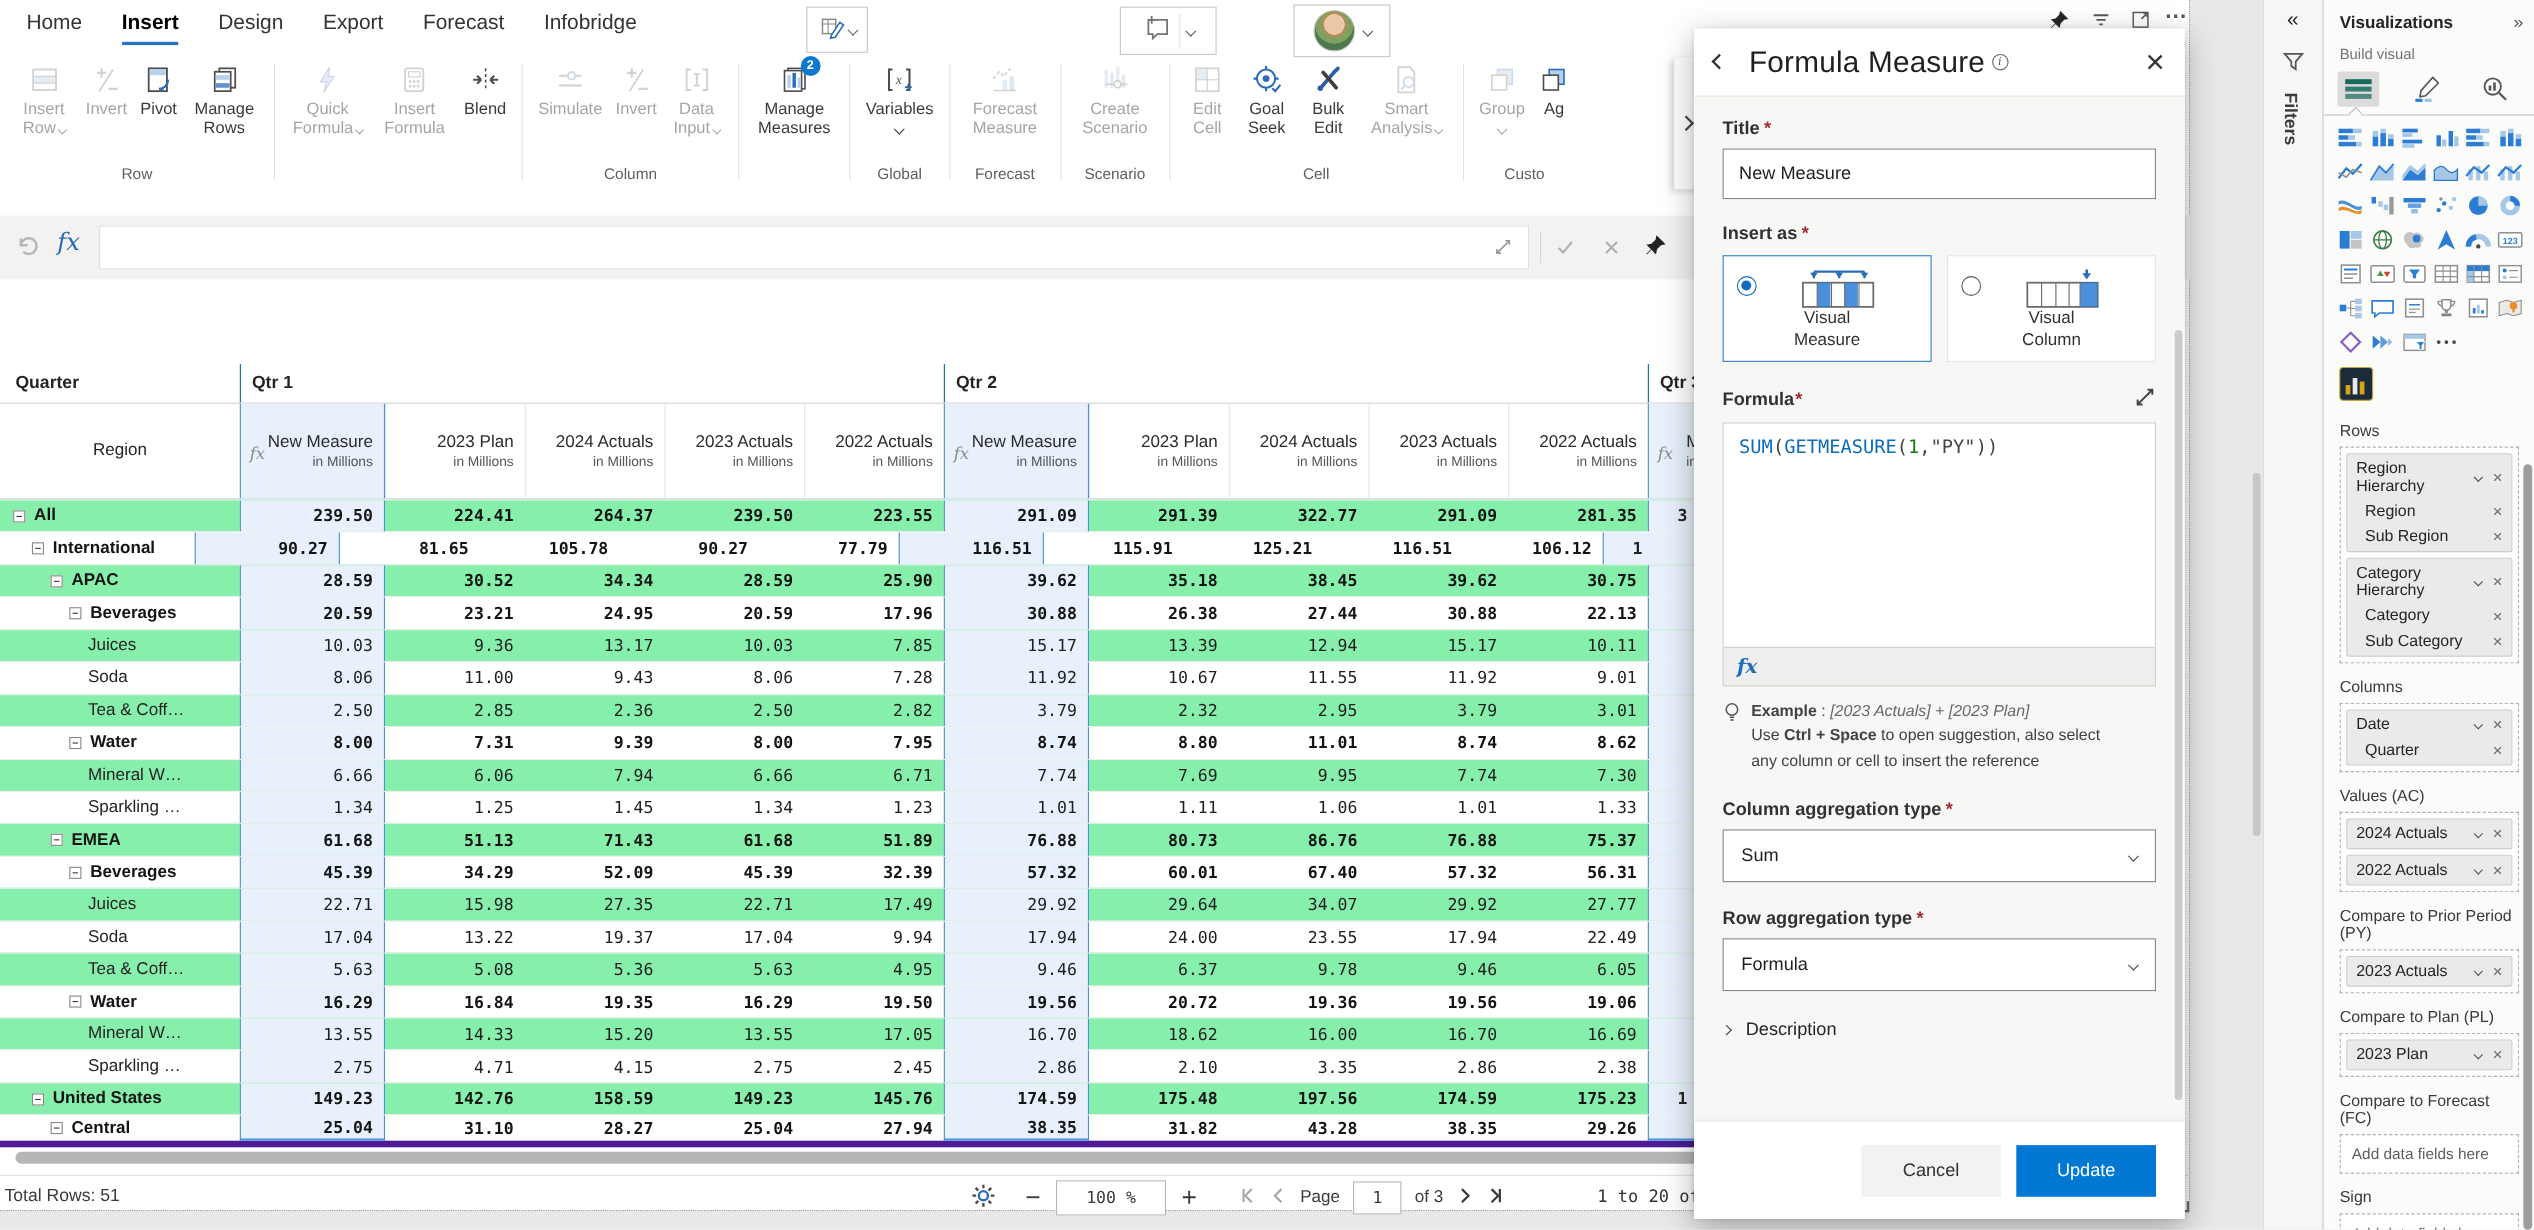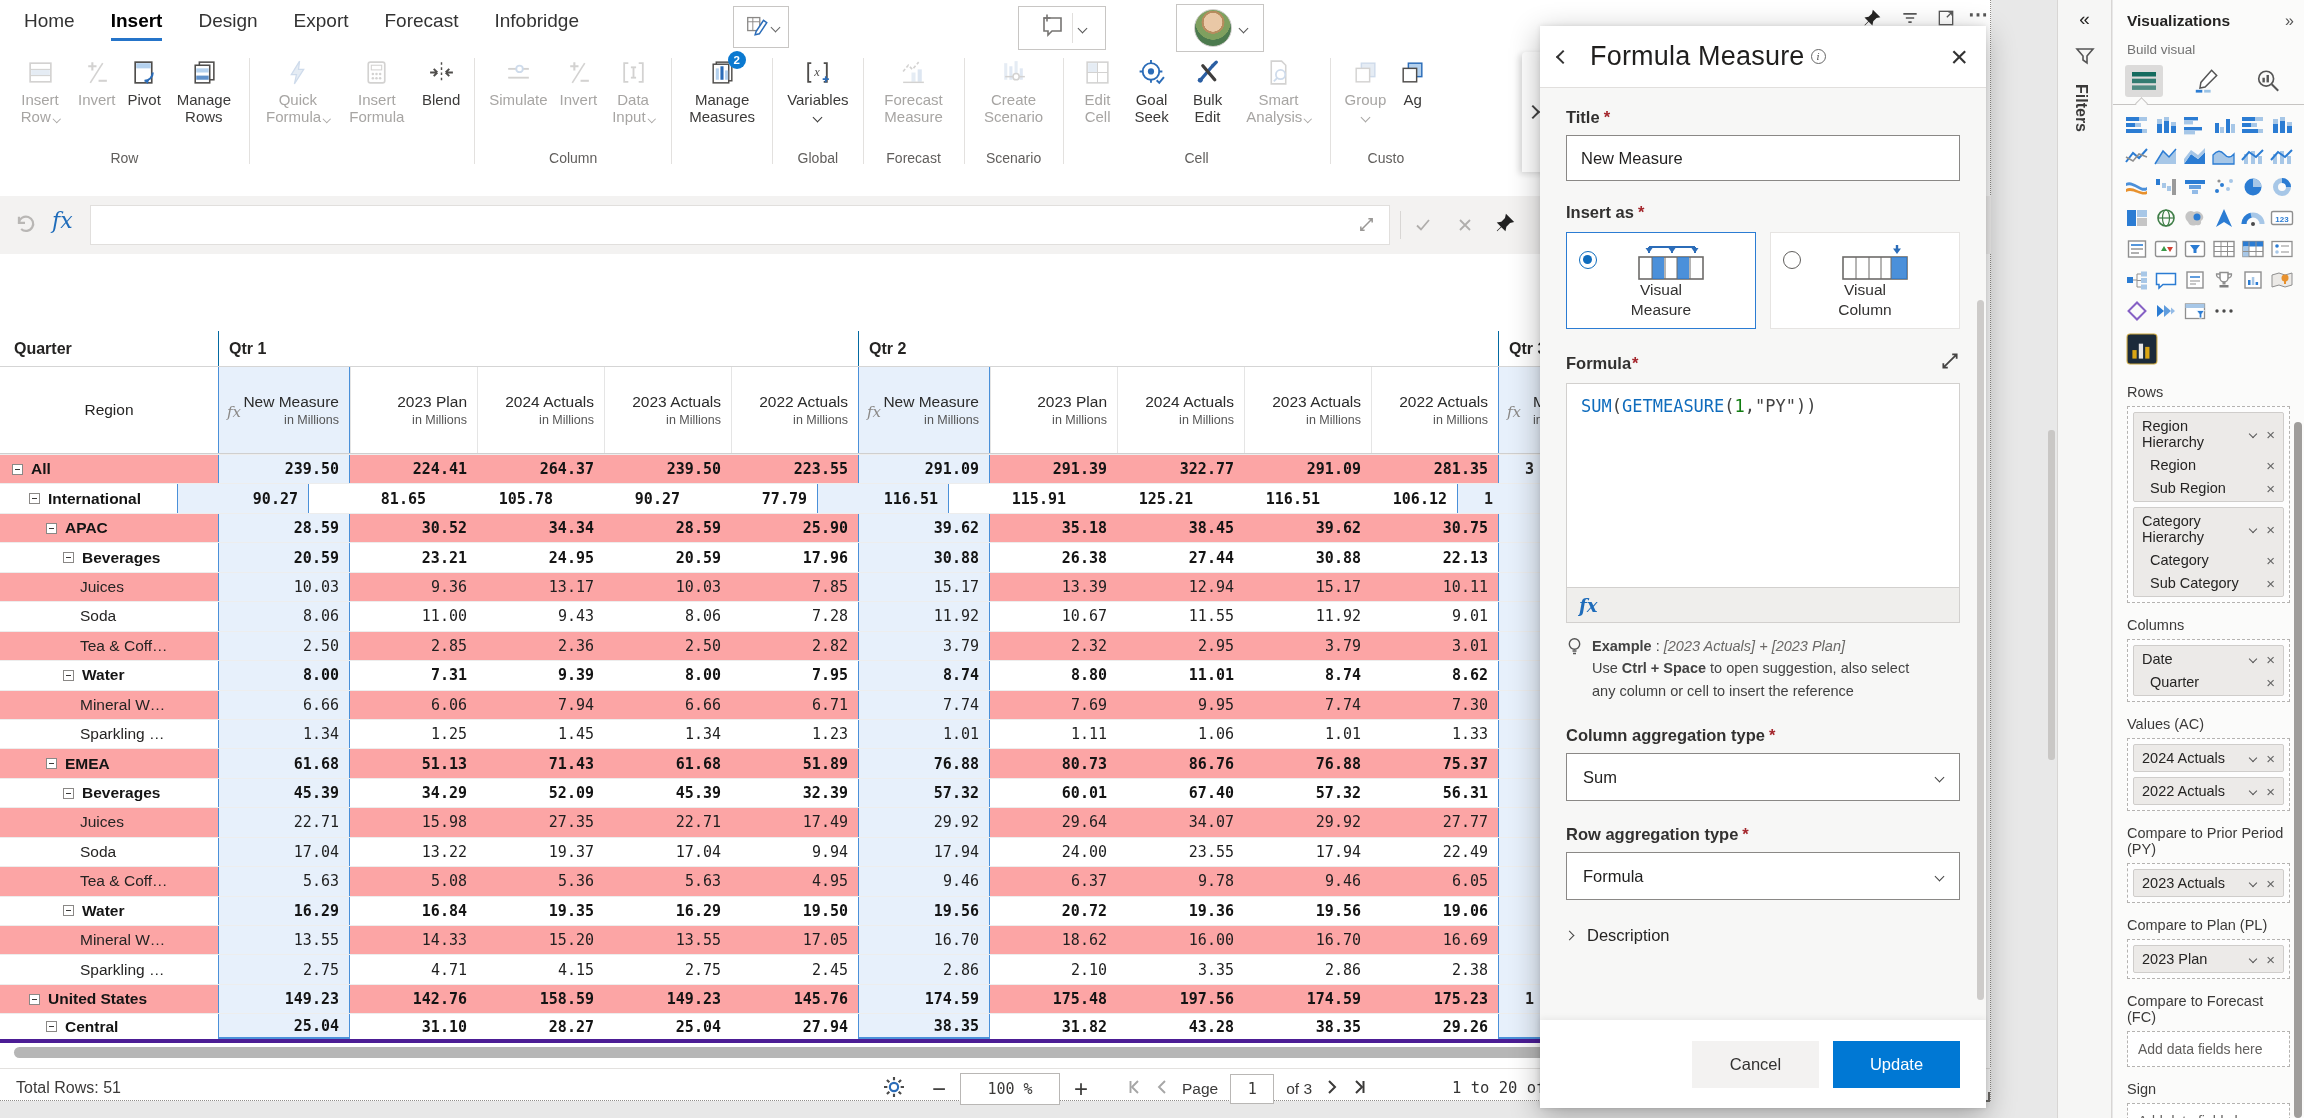--- a/index.html
+++ b/index.html
@@ -72,35 +72,35 @@
   .h2 .cell{border-left:1px solid #e5e5e5;display:flex;flex-direction:column;justify-content:center;
             align-items:flex-end;padding:4px 10px;line-height:1.3;}
   .h2 .cell:first-child{border-left:none;align-items:center;font-size:15.5px;}
   .h2 .mname{font-size:15.5px;color:#2b2b2b;text-align:right;}
   .h2 .msub{font-size:12.5px;color:#555;}
   .hfx{position:absolute;left:8px;top:36px;font-family:"DejaVu Serif",serif;font-style:italic;font-size:15px;color:#8a8886;}
   .cell{flex:none;overflow:hidden;position:relative;}
   .nmcell{background:#e7f0fb;border-left:1px solid #4a90d9 !important;border-right:1px solid #4a90d9;}
   .brow{height:29.45px;border-top:1px solid #ededed;}
   .brow .cell{display:flex;align-items:center;}
-  .brow.odd{background:#fca5a5;}
+  .brow.odd{background:#86efac;}
   .brow .num{justify-content:flex-end;padding-right:10px;font-family:"DejaVu Sans Mono",monospace;color:#1f1f1f;}
   .brow.b .num,.brow.b .rlab{font-weight:700;color:#141414;}
   .brow .rlab{font-size:15.5px;}
-  .brow:last-child{border-bottom:4px solid #4c1d95;}
+  .brow:last-child{border-bottom:6px solid #4c1d95;}
   .brow:last-child .nmcell{border-bottom:2px solid #4a90d9;}
   .exp{width:11px;height:11px;border:1px solid #8a8886;position:relative;flex:none;margin-right:8px;background:#fff;}
   .exp::after{content:"";position:absolute;left:2px;right:2px;top:4px;border-top:1.5px solid #3b3a39;}
   .q3num{font-family:"DejaVu Sans Mono",monospace;padding-left:26px;}
 
   
   .hscroll{position:absolute;left:6px;top:1047px;width:1978px;height:11px;}
   .hscroll .thumb{position:absolute;left:8px;width:1958px;height:11px;border-radius:6px;background:#b6b6b6;}
   .statusline{position:absolute;left:0;top:1068px;width:1991px;border-top:1px solid #e3e1df;}
-  .status-text{position:absolute;left:16px;top:1079px;font-size:16px;color:#3b3a39;}
+  .status-text{position:absolute;left:4px;top:1079px;font-size:16px;color:#3b3a39;}
   .pager{position:absolute;top:1073px;height:32px;display:flex;align-items:center;font-size:15.5px;color:#3b3a39;}
   .pbox{border:1px solid #b9b7b5;background:#fff;display:flex;align-items:center;justify-content:center;
         font-family:"DejaVu Sans Mono",monospace;font-size:15px;}
   .range{position:absolute;left:1452px;top:1079px;font-family:"DejaVu Sans Mono",monospace;font-size:15.5px;color:#333;}
 
   
   .vh-ico{position:absolute;top:8px;z-index:60;cursor:pointer;}
 
   
   #fmpanel{position:absolute;left:1540px;top:26px;width:446px;height:1082px;background:#fff;z-index:50;

